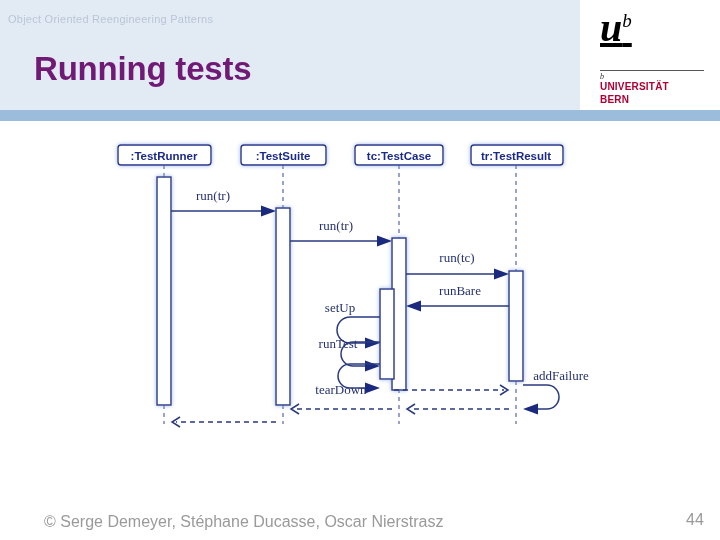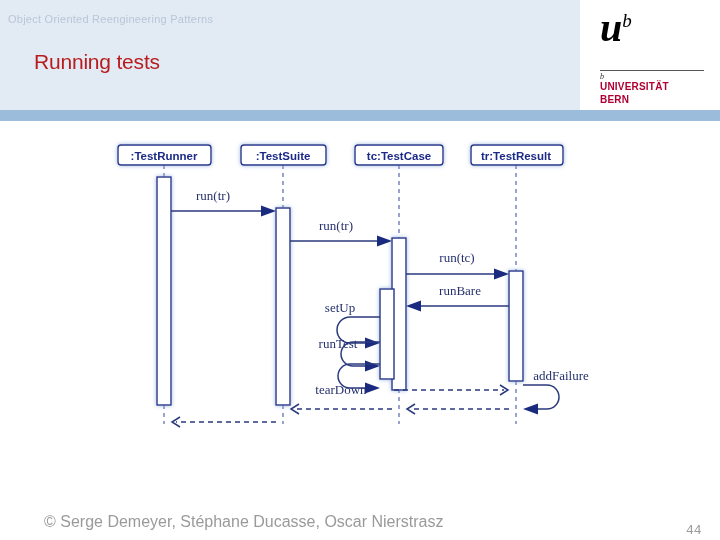--- a/index.html
+++ b/index.html
@@ -17,35 +17,35 @@
     position:absolute;left:580px;top:0;width:140px;height:110px;
     background:#ffffff;
   }
   #kicker{
     position:absolute;left:8px;top:13px;
     font-size:11px;color:#b9c6d8;letter-spacing:.25px;
     white-space:nowrap;
   }
   #page-title{
     position:absolute;left:34px;top:50px;
-    font-size:21px;font-weight:normal;color:#b91c1c;
+    font-size:33px;font-weight:bold;color:#701a75;
     letter-spacing:-0.2px;white-space:nowrap;
   }
   #blue-stripe{
     position:absolute;left:0;top:110px;width:720px;height:11px;
     background:#9cbcdc;
   }
   
   #logo{
     position:absolute;left:598px;top:8px;width:110px;height:96px;
   }
   #logo-ub{
     position:absolute;left:2px;top:0px;
     font-family:"Liberation Serif",serif;font-style:italic;
-    font-size:40px;font-weight:bold;color:#000;line-height:1;
+    font-size:40px;font-weight:bold;color:#000;line-height:1;text-decoration:underline;
   }
   #logo-ub sup{font-size:19px;font-style:italic;font-weight:normal;}
   #logo-rule{
     position:absolute;left:2px;top:62px;width:104px;height:1px;background:#555;
   }
   #logo-b{
     position:absolute;left:2px;top:64px;font-family:"Liberation Serif",serif;
     font-style:italic;font-size:8px;color:#333;
   }
   #logo-name{
@@ -70,22 +70,22 @@
   .msg-text{
     font-family:"Liberation Serif",serif;font-size:13px;fill:#26316d;
   }
   .arrowhead{fill:#1a2a7e;}
   
   #footer-copy{
     position:absolute;left:44px;top:513px;
     font-size:16px;color:#9a9a9a;white-space:nowrap;
   }
   #footer-page{
-    position:absolute;left:686px;top:523px;
-    font-size:13px;color:#9a9a9a;font-family:Liberation Mono, monospace;
+    position:absolute;left:686px;top:511px;
+    font-size:16px;color:#9a9a9a;
   }
 </style>
 </head>
 <body>
 
 <div id="header-band"></div>
 <div id="header-logo-panel"></div>
 
 <div id="kicker">Object Oriented Reengineering Patterns</div>
 <div id="page-title">Running tests</div>

